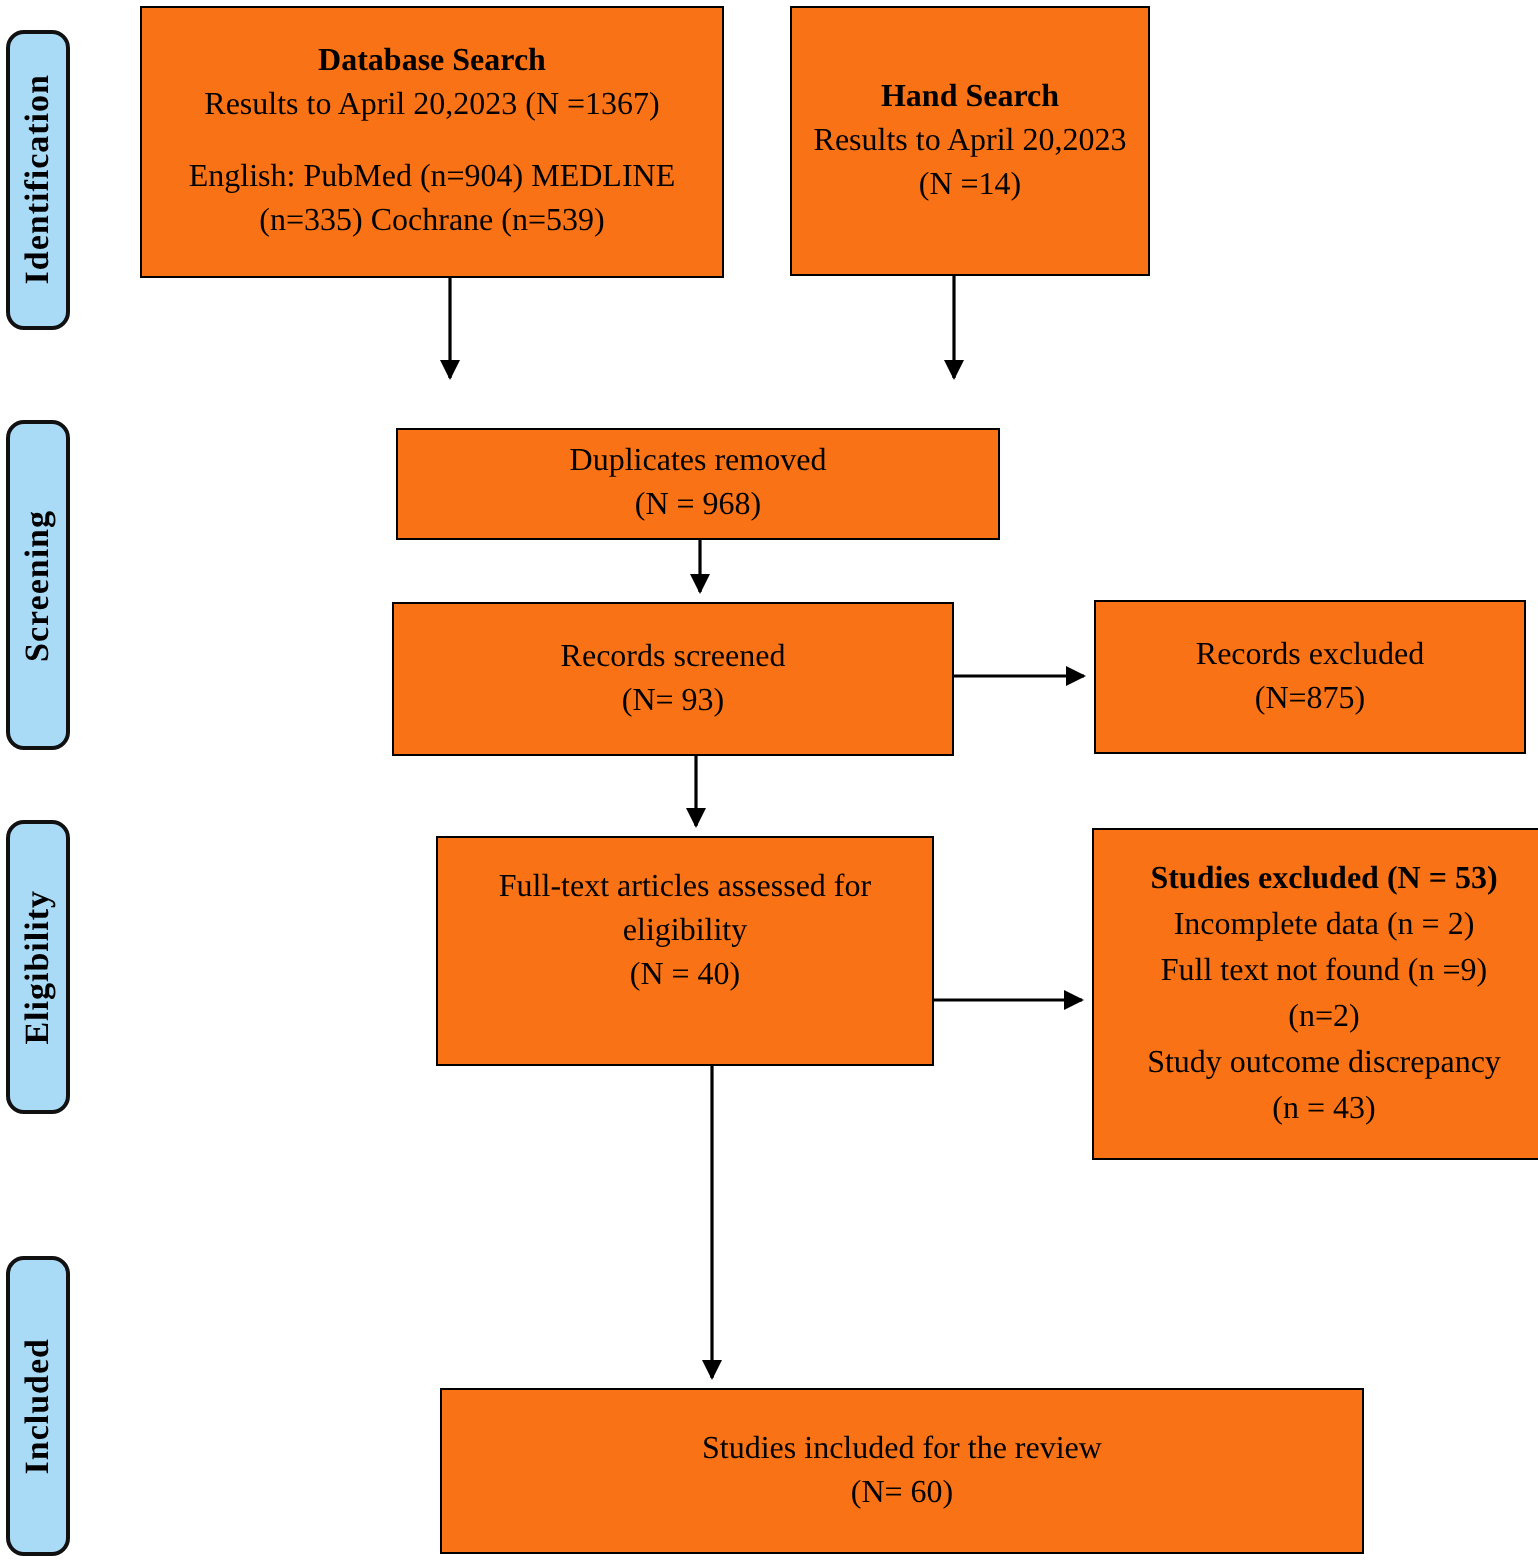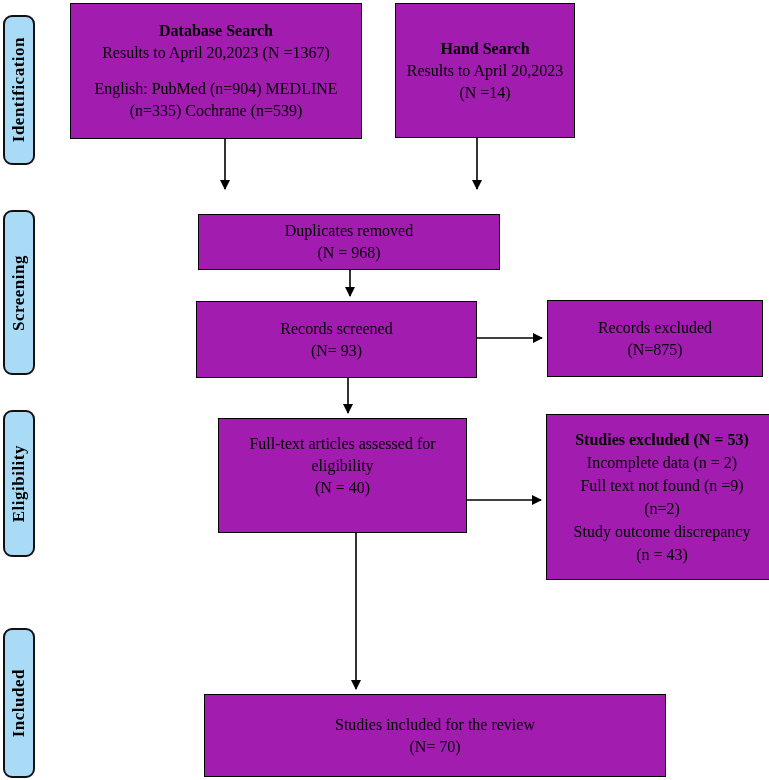--- a/index.html
+++ b/index.html
@@ -19,21 +19,21 @@
     left: 0; top: 0;
     width: 769px; height: 780px;
     pointer-events: none;
   }
   .arrow-layer line { stroke: var(--arrow-color, #000); stroke-width: 1.6; }
 
   
   .fbox {
     position: absolute;
     border: 1.6px solid var(--box-border, #000);
-    background: #a21caf;
+    background: #f97316;
     display: flex;
     flex-direction: column;
     align-items: center;
     justify-content: center;
     text-align: center;
     font-size: 16px;
     line-height: 22px;
     padding: 2px 6px;
   }
   .fbox .bold { font-weight: bold; }
@@ -65,21 +65,21 @@
   #stage-eligibility    { left: 3px;  top: 410px; height: 147px; }
   #stage-included       { left: 3px;  top: 628px; height: 150px; }
 
   #box-database-search  { left: 70px;  top: 3px;   width: 292px; height: 136px; }
   #box-hand-search      { left: 395px; top: 3px;   width: 180px; height: 135px; }
   #box-duplicates       { left: 198px; top: 194px; width: 302px; height: 56px; margin-top: 20px; }
   #box-records-screened { left: 196px; top: 301px; width: 281px; height: 77px; align-items: center; }
   #box-records-excluded { left: 547px; top: 300px; width: 216px; height: 77px; }
   #box-fulltext         { left: 199px; top: 418px; width: 249px; height: 115px; padding-bottom: 22px; margin-left: 19px; }
   #box-studies-excluded { left: 546px; top: 414px; width: 232px; height: 166px; line-height: 23px; }
-  #box-studies-included { left: 204px; top: 694px; width: 462px; height: 83px; }
+  #box-studies-included { left: 220px; top: 694px; width: 462px; height: 83px; }
 </style>
 </head>
 <body>
 
 <div class="canvas">
 
   <svg class="arrow-layer" width="769" height="780" viewBox="0 0 769 780">
     <defs>
       <marker id="ah" markerUnits="userSpaceOnUse" markerWidth="12" markerHeight="12" refX="9" refY="5" orient="auto">
         <path d="M0,0 L10,5 L0,10 Z" fill="#000"></path>
@@ -146,16 +146,16 @@
     <div class="bold">Studies excluded (N = 53)</div>
     <div>Incomplete data (n = 2)</div>
     <div>Full text not found (n =9)</div>
     <div>(n=2)</div>
     <div>Study outcome discrepancy</div>
     <div>(n = 43)</div>
   </div>
 
   <div class="fbox" id="box-studies-included">
     <div>Studies included for the review</div>
-    <div>(N= 70)</div>
+    <div>(N= 60)</div>
   </div>
 
 </div>
 
 </body></html>

